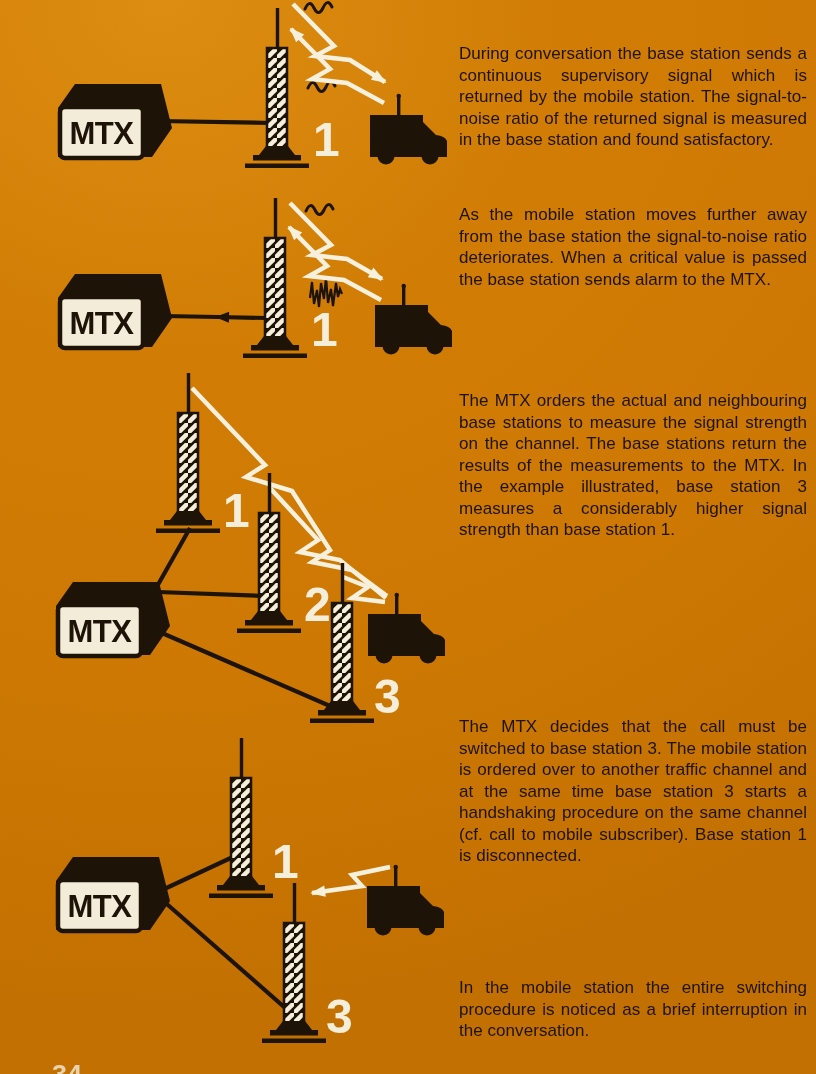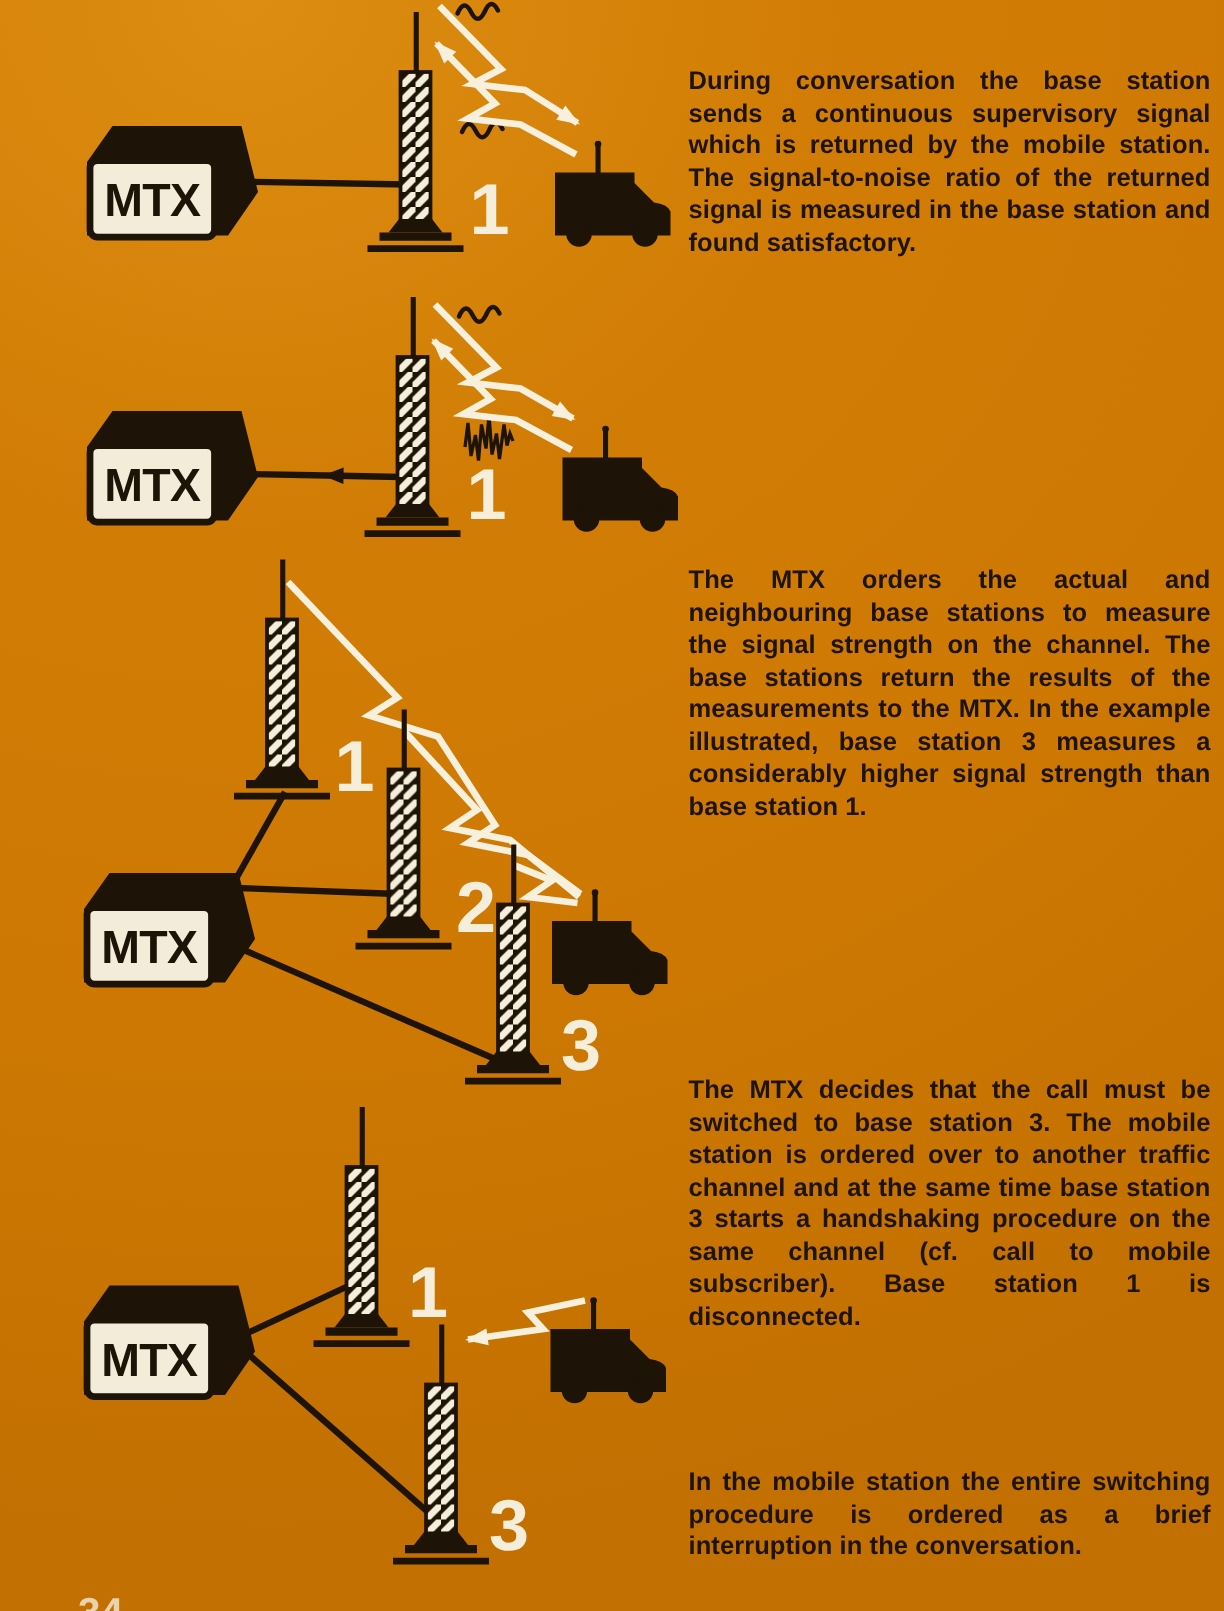--- a/index.html
+++ b/index.html
@@ -4,26 +4,26 @@
 <style>
   html,body{margin:0;padding:0;background:#888;}
   .page{
     position:relative;width:816px;height:1074px;overflow:hidden;
     background:radial-gradient(140% 95% at 20% 0%, #dd8d12 0%, #d17d05 35%, #cc7803 68%, #c27001 100%);
     font-family:"Liberation Sans",sans-serif;
   }
   .figures-svg{position:absolute;left:0;top:0;}
   .para{
     position:absolute;left:459px;width:348px;
-    color:#1d1306;font-size:17px;line-height:21.5px;font-weight:bold;
+    color:#1d1306;font-size:17px;line-height:21.5px;font-weight:normal;
     text-align:justify;text-align-last:left;letter-spacing:0.05px;
   }
   #p1{top:43px;}
   #p2{top:204px;}
-  #p3{top:376px;}
+  #p3{top:390px;}
   #p4{top:716px;}
   #p5{top:977px;}
   .pageno{
     position:absolute;left:52px;top:1060px;
     color:#f2ecd9;font-weight:bold;font-size:27px;opacity:.8;
   }
   .num-label{
     font-family:"Liberation Sans",sans-serif;font-weight:bold;
     font-size:48px;fill:#f4eedb;
   }
@@ -126,19 +126,20 @@
       <use href="#tower" transform="translate(231,778)"></use>
       <use href="#tower" transform="translate(284,923)"></use>
       <use href="#mtxbox" transform="translate(56,856)"></use>
       <text class="num-label" x="272" y="878">1</text>
       <text class="num-label" x="326" y="1033">3</text>
       <use href="#truck" transform="translate(365,865)"></use>
     </g>
   </svg>
 
   <div class="para" id="p1">During conversation the base station sends a continuous supervisory signal which is returned by the mobile station. The signal-to-noise ratio of the returned signal is measured in the base station and found satisfactory.</div>
+  <div class="para" id="p2">As the mobile station moves further away from the base station the signal-to-noise ratio deteriorates. When a critical value is passed the base station sends alarm to the MTX.</div>
   <div class="para" id="p3">The MTX orders the actual and neighbouring base stations to measure the signal strength on the channel. The base stations return the results of the measurements to the MTX. In the example illustrated, base station 3 measures a considerably higher signal strength than base station 1.</div>
   <div class="para" id="p4">The MTX decides that the call must be switched to base station 3. The mobile station is ordered over to another traffic channel and at the same time base station 3 starts a handshaking procedure on the same channel (cf. call to mobile subscriber). Base station 1 is disconnected.</div>
-  <div class="para" id="p5">In the mobile station the entire switching procedure is ordered as a brief interruption in the conversation.</div>
+  <div class="para" id="p5">In the mobile station the entire switching procedure is noticed as a brief interruption in the conversation.</div>
 
   <div class="pageno">34</div>
 
 </div>
 
 </body></html>

